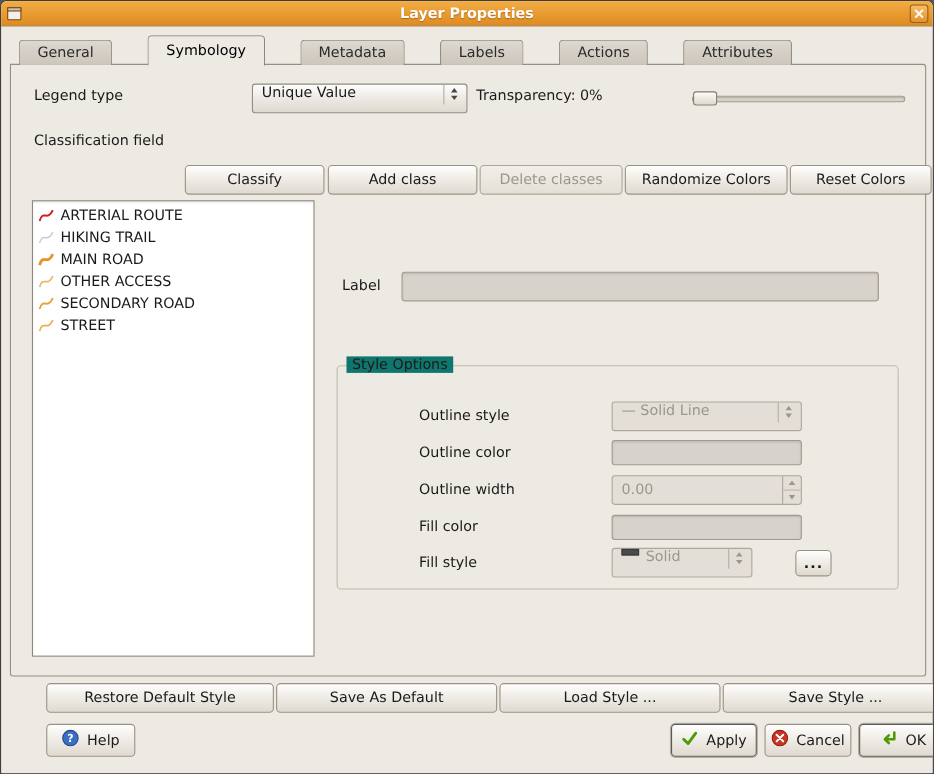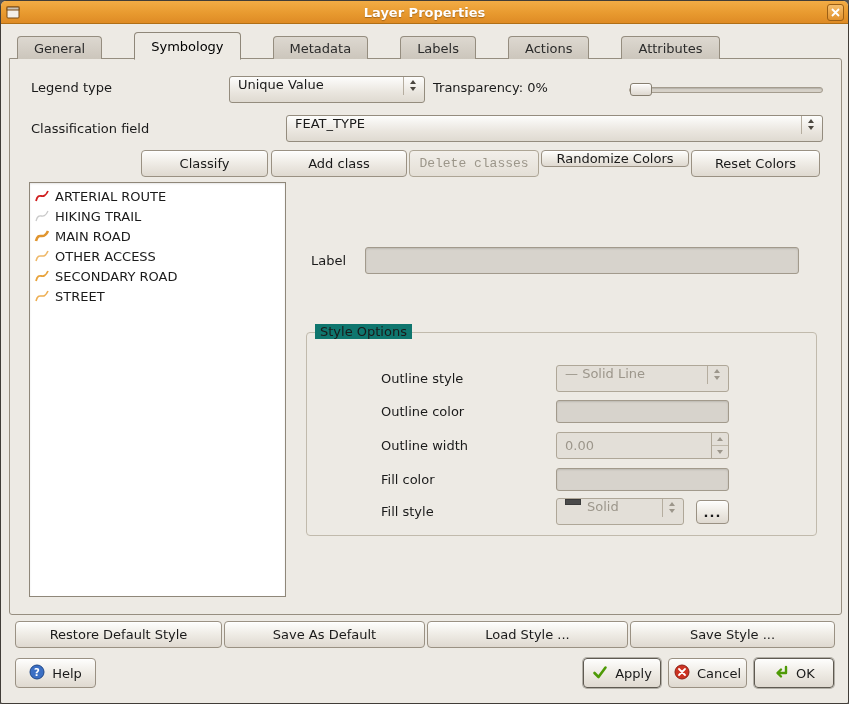--- a/index.html
+++ b/index.html
@@ -66,27 +66,27 @@
   .lbl { position:absolute; white-space:nowrap; }
 
   
   .btn {
     position:absolute; display:flex; align-items:center; justify-content:center; gap:7px;
     background:linear-gradient(180deg,#FEFEFD 0%, #F0EDE7 45%, #DFD9D0 100%);
     border:1px solid #9A9183; border-radius:4px;
     box-shadow:inset 0 1px 0 rgba(255,255,255,.85);
     font-size:13px; color:#1a1a1a; cursor:default;
     font-family:"DejaVu Sans", sans-serif;
+    margin-left:27px;
   }
   .btn.disabled {
     color:#9C968A;
     background:linear-gradient(#F2EFEA,#E4DfD6);
     border-color:#ADA595;
     box-shadow:none;
-    font-family:Liberation Mono, monospace;
   }
   .btn.strong { border-color:#5F5A51; box-shadow:inset 0 1px 0 rgba(255,255,255,.85), 0 0 0 1px rgba(70,65,55,.35); }
 
   
   .combo {
     position:absolute; display:flex; align-items:flex-start;
     background:linear-gradient(180deg,#FDFDFC,#EAE6DF 60%, #DFDAD1);
     border:1px solid #948C7E; border-radius:3px;
     padding:0 8px 0 8px;
   }
@@ -192,32 +192,25 @@
     <span class="stepper">
         <i class="up"></i>
         <i class="dn"></i>
       </span>
   </div>
   <span class="lbl" style="left:432px;top:79px">Transparency: 0%</span>
   <div class="slider-groove" style="left:628px;top:86px;width:194px;height:6px"></div>
   <div class="slider-handle" style="left:629px;top:82px;width:22px;height:13px"></div>
 
   <span class="lbl" style="left:30px;top:120px">Classification field</span>
-  <div class="combo" style="left:285px;top:114px;width:537px;height:27px">
-    <span class="combo-text">FEAT_TYPE</span>
-    <span class="stepper">
-        <i class="up"></i>
-        <i class="dn"></i>
-      </span>
-  </div>
 
   <button class="btn" style="left:140px;top:149px;width:127px;height:27px">Classify</button>
   <button class="btn" style="left:270px;top:149px;width:136px;height:27px">Add class</button>
   <button class="btn disabled" style="left:408px;top:149px;width:130px;height:27px">Delete classes</button>
-  <button class="btn" style="left:540px;top:149px;width:148px;height:17px">Randomize Colors</button>
+  <button class="btn" style="left:540px;top:149px;width:148px;height:27px">Randomize Colors</button>
   <button class="btn" style="left:690px;top:149px;width:129px;height:27px">Reset Colors</button>
 
   <div class="listbox" style="left:28px;top:181px;width:257px;height:415px">
     <div class="list-item">
       <span class="sym" style="color: rgb(208, 31, 31);">
           <svg width="16" height="16" viewBox="0 0 16 16">
             <path d="M2 13 C 5 2, 9 14, 14 3" fill="none" stroke="currentColor" stroke-width="1.8"></path>
           </svg>
         </span>
       <span>ARTERIAL ROUTE</span>

